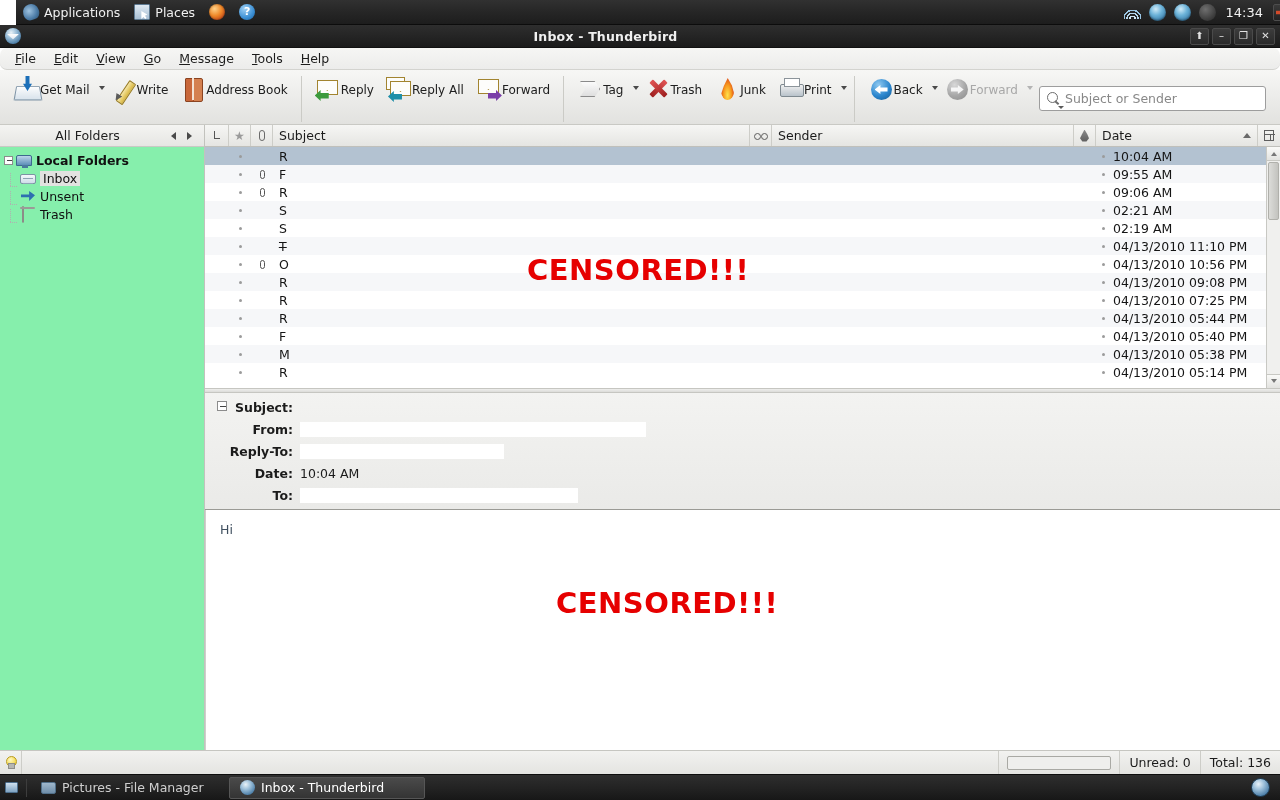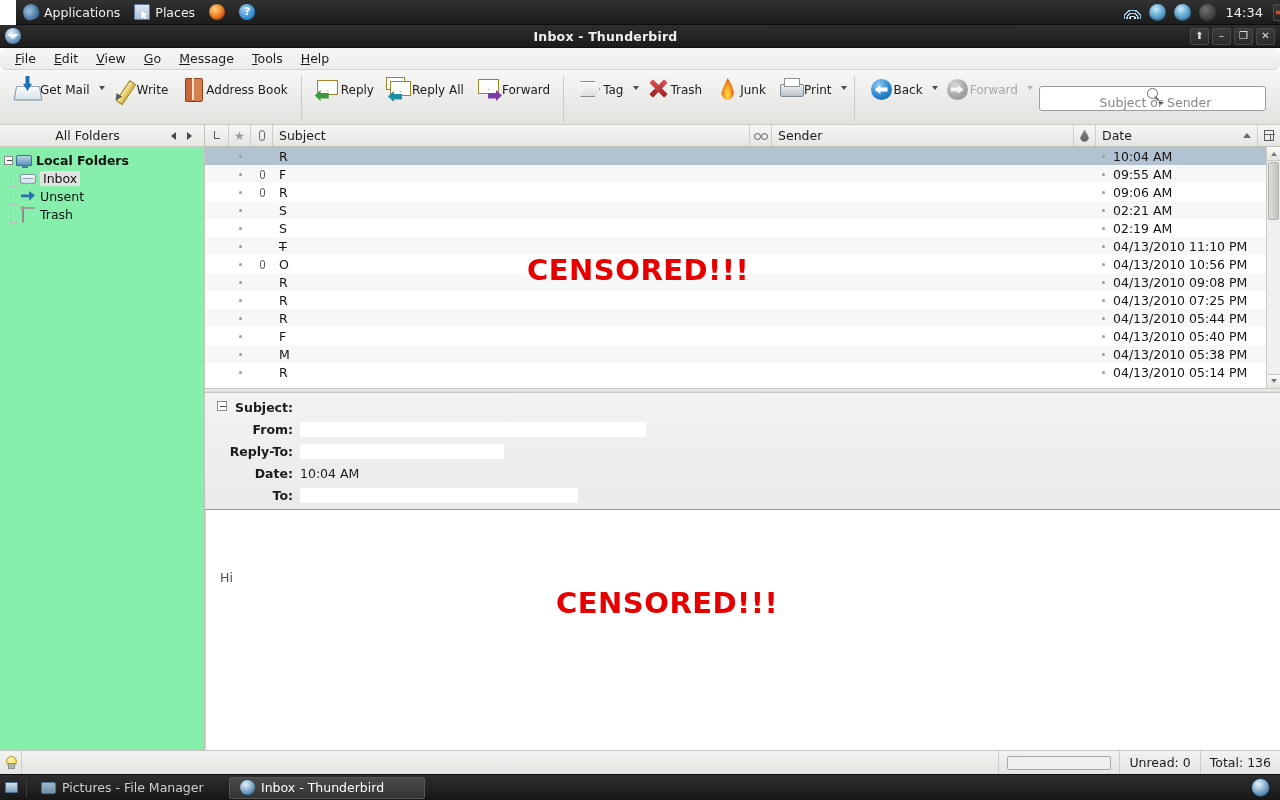--- a/index.html
+++ b/index.html
@@ -236,21 +236,21 @@
     background:#fff;
   }
   .ic-back .circ-arr:after{ clip-path: polygon(45% 0,45% 28%,100% 28%,100% 72%,45% 72%,45% 100%,0 50%); }
   .ic-fwd2 .circ-arr:after{ clip-path: polygon(55% 0,55% 28%,0 28%,0 72%,55% 72%,55% 100%,100% 50%); opacity:.85; }
 
   
   .searchbox {
     position: absolute; right: 14px; top: 86px;
     width: 227px; height: 25px;
     background: #fff; border: 1px solid #9d9d9d; border-radius: 3px;
-    display: flex; align-items: center; padding-left: 6px; flex-direction: column;
+    display: flex; align-items: center; padding-left: 6px;
   }
   .magnifier { position: relative; width: 15px; height: 15px; margin-right: 4px; }
   .magnifier:before{
     content:''; position:absolute; left:1px; top:1px; width:9px;height:9px;
     border:1.6px solid #6d6d6d; border-radius:50%;
   }
   .magnifier:after{
     content:''; position:absolute; left:9px; top:9px; width:5px;height:1.8px;
     background:#6d6d6d; transform: rotate(42deg); transform-origin: left center;
   }
@@ -416,21 +416,21 @@
   .redact { background:#fff; height:15px; display:inline-block; }
   .hcollapse {
     position:absolute; left:12px; top:8px; width:10px;height:10px;
     border:1px solid #8c8c8c; background:#fff;
   }
   .hcollapse:after{ content:''; position:absolute; left:2px; top:4px; width:6px;height:1.4px; background:#444; }
   .bang { position:absolute; right:7px; top:2px; color:#444; font-size:11px; font-weight:bold; }
 
   
   .bodypane { flex:1; background:#fff; border-left:1px solid #cfcfcb; position:relative; overflow:hidden; }
-  .body-text { padding: 12px 0 0 14px; font-size:12.5px; color:#3f4f5f;margin-top:48px; }
+  .body-text { padding: 12px 0 0 14px; font-size:12.5px; color:#3f4f5f; }
 
   
   .statusbar {
     position:absolute; bottom: 26px; left:0; width:1280px; height:24px;
     background: linear-gradient(to bottom,#f2f2f0,#e4e4e1);
     border-top: 1px solid #c6c6c1;
     display:flex; align-items:center;
   }
   .sb-cell { height:24px; display:flex; align-items:center; padding:8px 9px;
     border-right:1px solid #cdcdc8; font-size:12.5px; color:#1b1b1b; }

